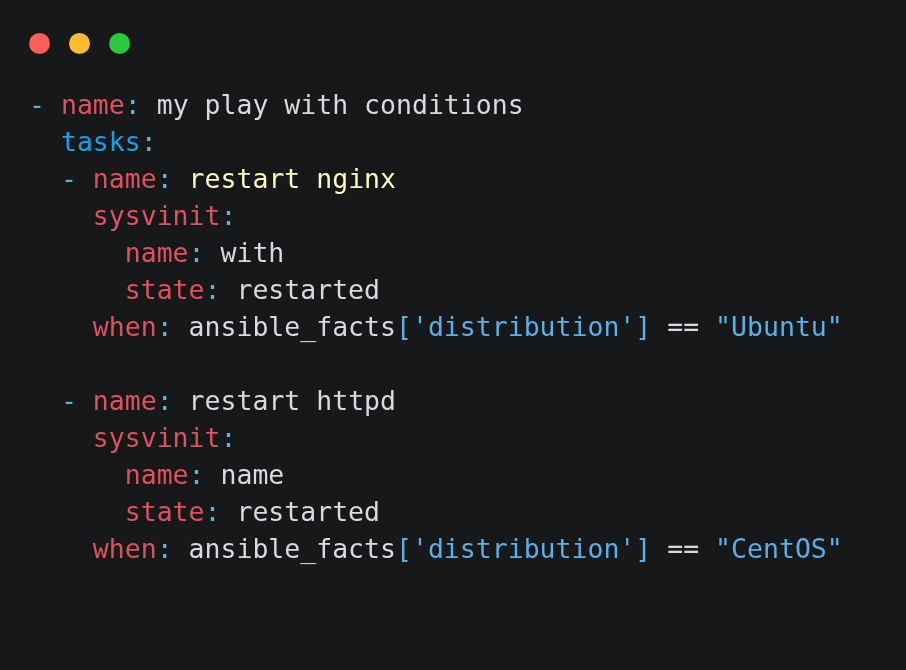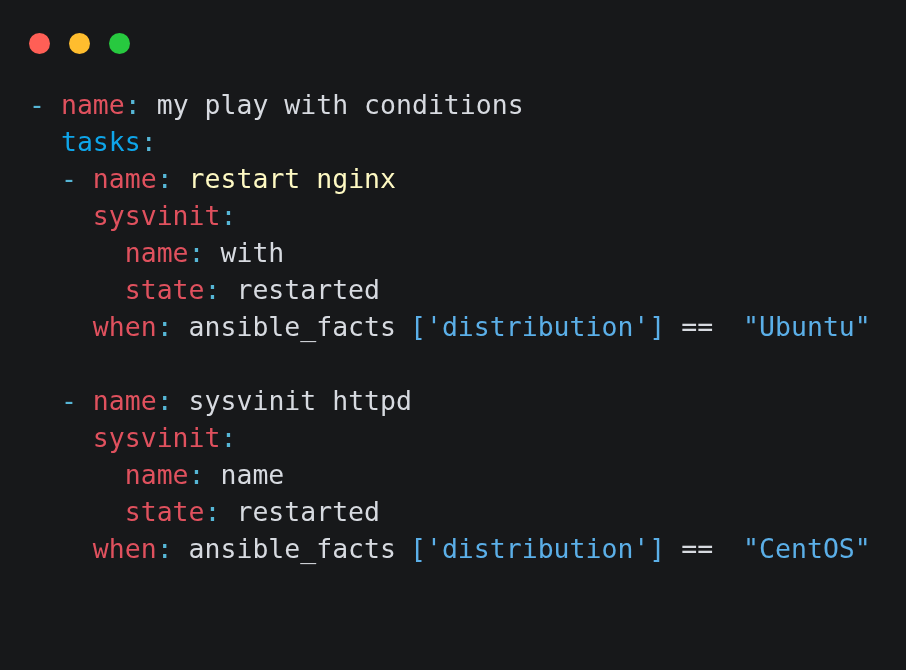--- a/index.html
+++ b/index.html
@@ -60,21 +60,21 @@
     white-space: pre;
     color: #D7DAE0;
     -webkit-font-smoothing: antialiased;
   }
   .line { display: block; height: 37px; }
   .line.blank { height: 37px; }
 
   
   .tok-key    { color: #E0515E; }
   .tok-punct  { color: #56B6D6; }   
-  .tok-str    { color: #5BAFE8; margin-left: 14px; }   
+  .tok-str    { color: #5BAFE8; }   
   .tok-plain  { color: #D7DAE0; }   
 </style>
 </head>
 <body style="background: rgb(23, 24, 26);">
 
 <div id="window" style="background: rgb(23, 24, 26);">
 
   <div id="titlebar">
     <div class="traffic-lights">
       <span class="dot dot-close" style="background: rgb(255, 95, 86);"></span>
@@ -85,21 +85,21 @@
 
   <div id="code-area">
     <pre class="code" id="code-block" style="color: rgb(215, 218, 224);"><span class="line"><span class="tok-punct" style="color: rgb(86, 182, 214);">-</span><span class="tok-plain" style="color: rgb(215, 218, 224);"> </span><span class="tok-key" style="color: rgb(224, 81, 94);">name</span><span class="tok-punct" style="color: rgb(86, 182, 214);">:</span><span class="tok-plain" style="color: rgb(215, 218, 224);"> my play with conditions</span>
 </span><span class="line"><span>  </span><span class="tok-key" style="color: #0ea5e9;">tasks</span><span class="tok-punct" style="color: rgb(86, 182, 214);">:</span>
 </span><span class="line"><span>  </span><span class="tok-punct" style="color: rgb(86, 182, 214);">-</span><span class="tok-plain" style="color: rgb(215, 218, 224);"> </span><span class="tok-key" style="color: rgb(224, 81, 94);">name</span><span class="tok-punct" style="color: rgb(86, 182, 214);">:</span><span class="tok-plain" style="color: #fef9c3;"> restart nginx</span>
 </span><span class="line"><span>    </span><span class="tok-key" style="color: rgb(224, 81, 94);">sysvinit</span><span class="tok-punct" style="color: rgb(86, 182, 214);">:</span>
 </span><span class="line"><span>      </span><span class="tok-key" style="color: rgb(224, 81, 94);">name</span><span class="tok-punct" style="color: rgb(86, 182, 214);">:</span><span class="tok-plain" style="color: rgb(215, 218, 224);"> with</span>
 </span><span class="line"><span>      </span><span class="tok-key" style="color: rgb(224, 81, 94);">state</span><span class="tok-punct" style="color: rgb(86, 182, 214);">:</span><span class="tok-plain" style="color: rgb(215, 218, 224);"> restarted</span>
 </span><span class="line"><span>    </span><span class="tok-key" style="color: rgb(224, 81, 94);">when</span><span class="tok-punct" style="color: rgb(86, 182, 214);">:</span><span class="tok-plain" style="color: rgb(215, 218, 224);"> ansible_facts</span><span class="tok-str" style="color: rgb(91, 175, 232);">['distribution']</span><span class="tok-plain" style="color: rgb(215, 218, 224);"> == </span><span class="tok-str" style="color: rgb(91, 175, 232);">"Ubuntu"</span>
 </span><span class="line blank">
-</span><span class="line"><span>  </span><span class="tok-punct" style="color: rgb(86, 182, 214);">-</span><span class="tok-plain" style="color: rgb(215, 218, 224);"> </span><span class="tok-key" style="color: rgb(224, 81, 94);">name</span><span class="tok-punct" style="color: rgb(86, 182, 214);">:</span><span class="tok-plain" style="color: rgb(215, 218, 224);"> sysvinit httpd</span>
+</span><span class="line"><span>  </span><span class="tok-punct" style="color: rgb(86, 182, 214);">-</span><span class="tok-plain" style="color: rgb(215, 218, 224);"> </span><span class="tok-key" style="color: rgb(224, 81, 94);">name</span><span class="tok-punct" style="color: rgb(86, 182, 214);">:</span><span class="tok-plain" style="color: rgb(215, 218, 224);"> restart httpd</span>
 </span><span class="line"><span>    </span><span class="tok-key" style="color: rgb(224, 81, 94);">sysvinit</span><span class="tok-punct" style="color: rgb(86, 182, 214);">:</span>
 </span><span class="line"><span>      </span><span class="tok-key" style="color: rgb(224, 81, 94);">name</span><span class="tok-punct" style="color: rgb(86, 182, 214);">:</span><span class="tok-plain" style="color: rgb(215, 218, 224);"> name</span>
 </span><span class="line"><span>      </span><span class="tok-key" style="color: rgb(224, 81, 94);">state</span><span class="tok-punct" style="color: rgb(86, 182, 214);">:</span><span class="tok-plain" style="color: rgb(215, 218, 224);"> restarted</span>
 </span><span class="line"><span>    </span><span class="tok-key" style="color: rgb(224, 81, 94);">when</span><span class="tok-punct" style="color: rgb(86, 182, 214);">:</span><span class="tok-plain" style="color: rgb(215, 218, 224);"> ansible_facts</span><span class="tok-str" style="color: rgb(91, 175, 232);">['distribution']</span><span class="tok-plain" style="color: rgb(215, 218, 224);"> == </span><span class="tok-str" style="color: rgb(91, 175, 232);">"CentOS"</span>
 </span></pre>
   </div>
 
 </div>
 
 </body></html>

